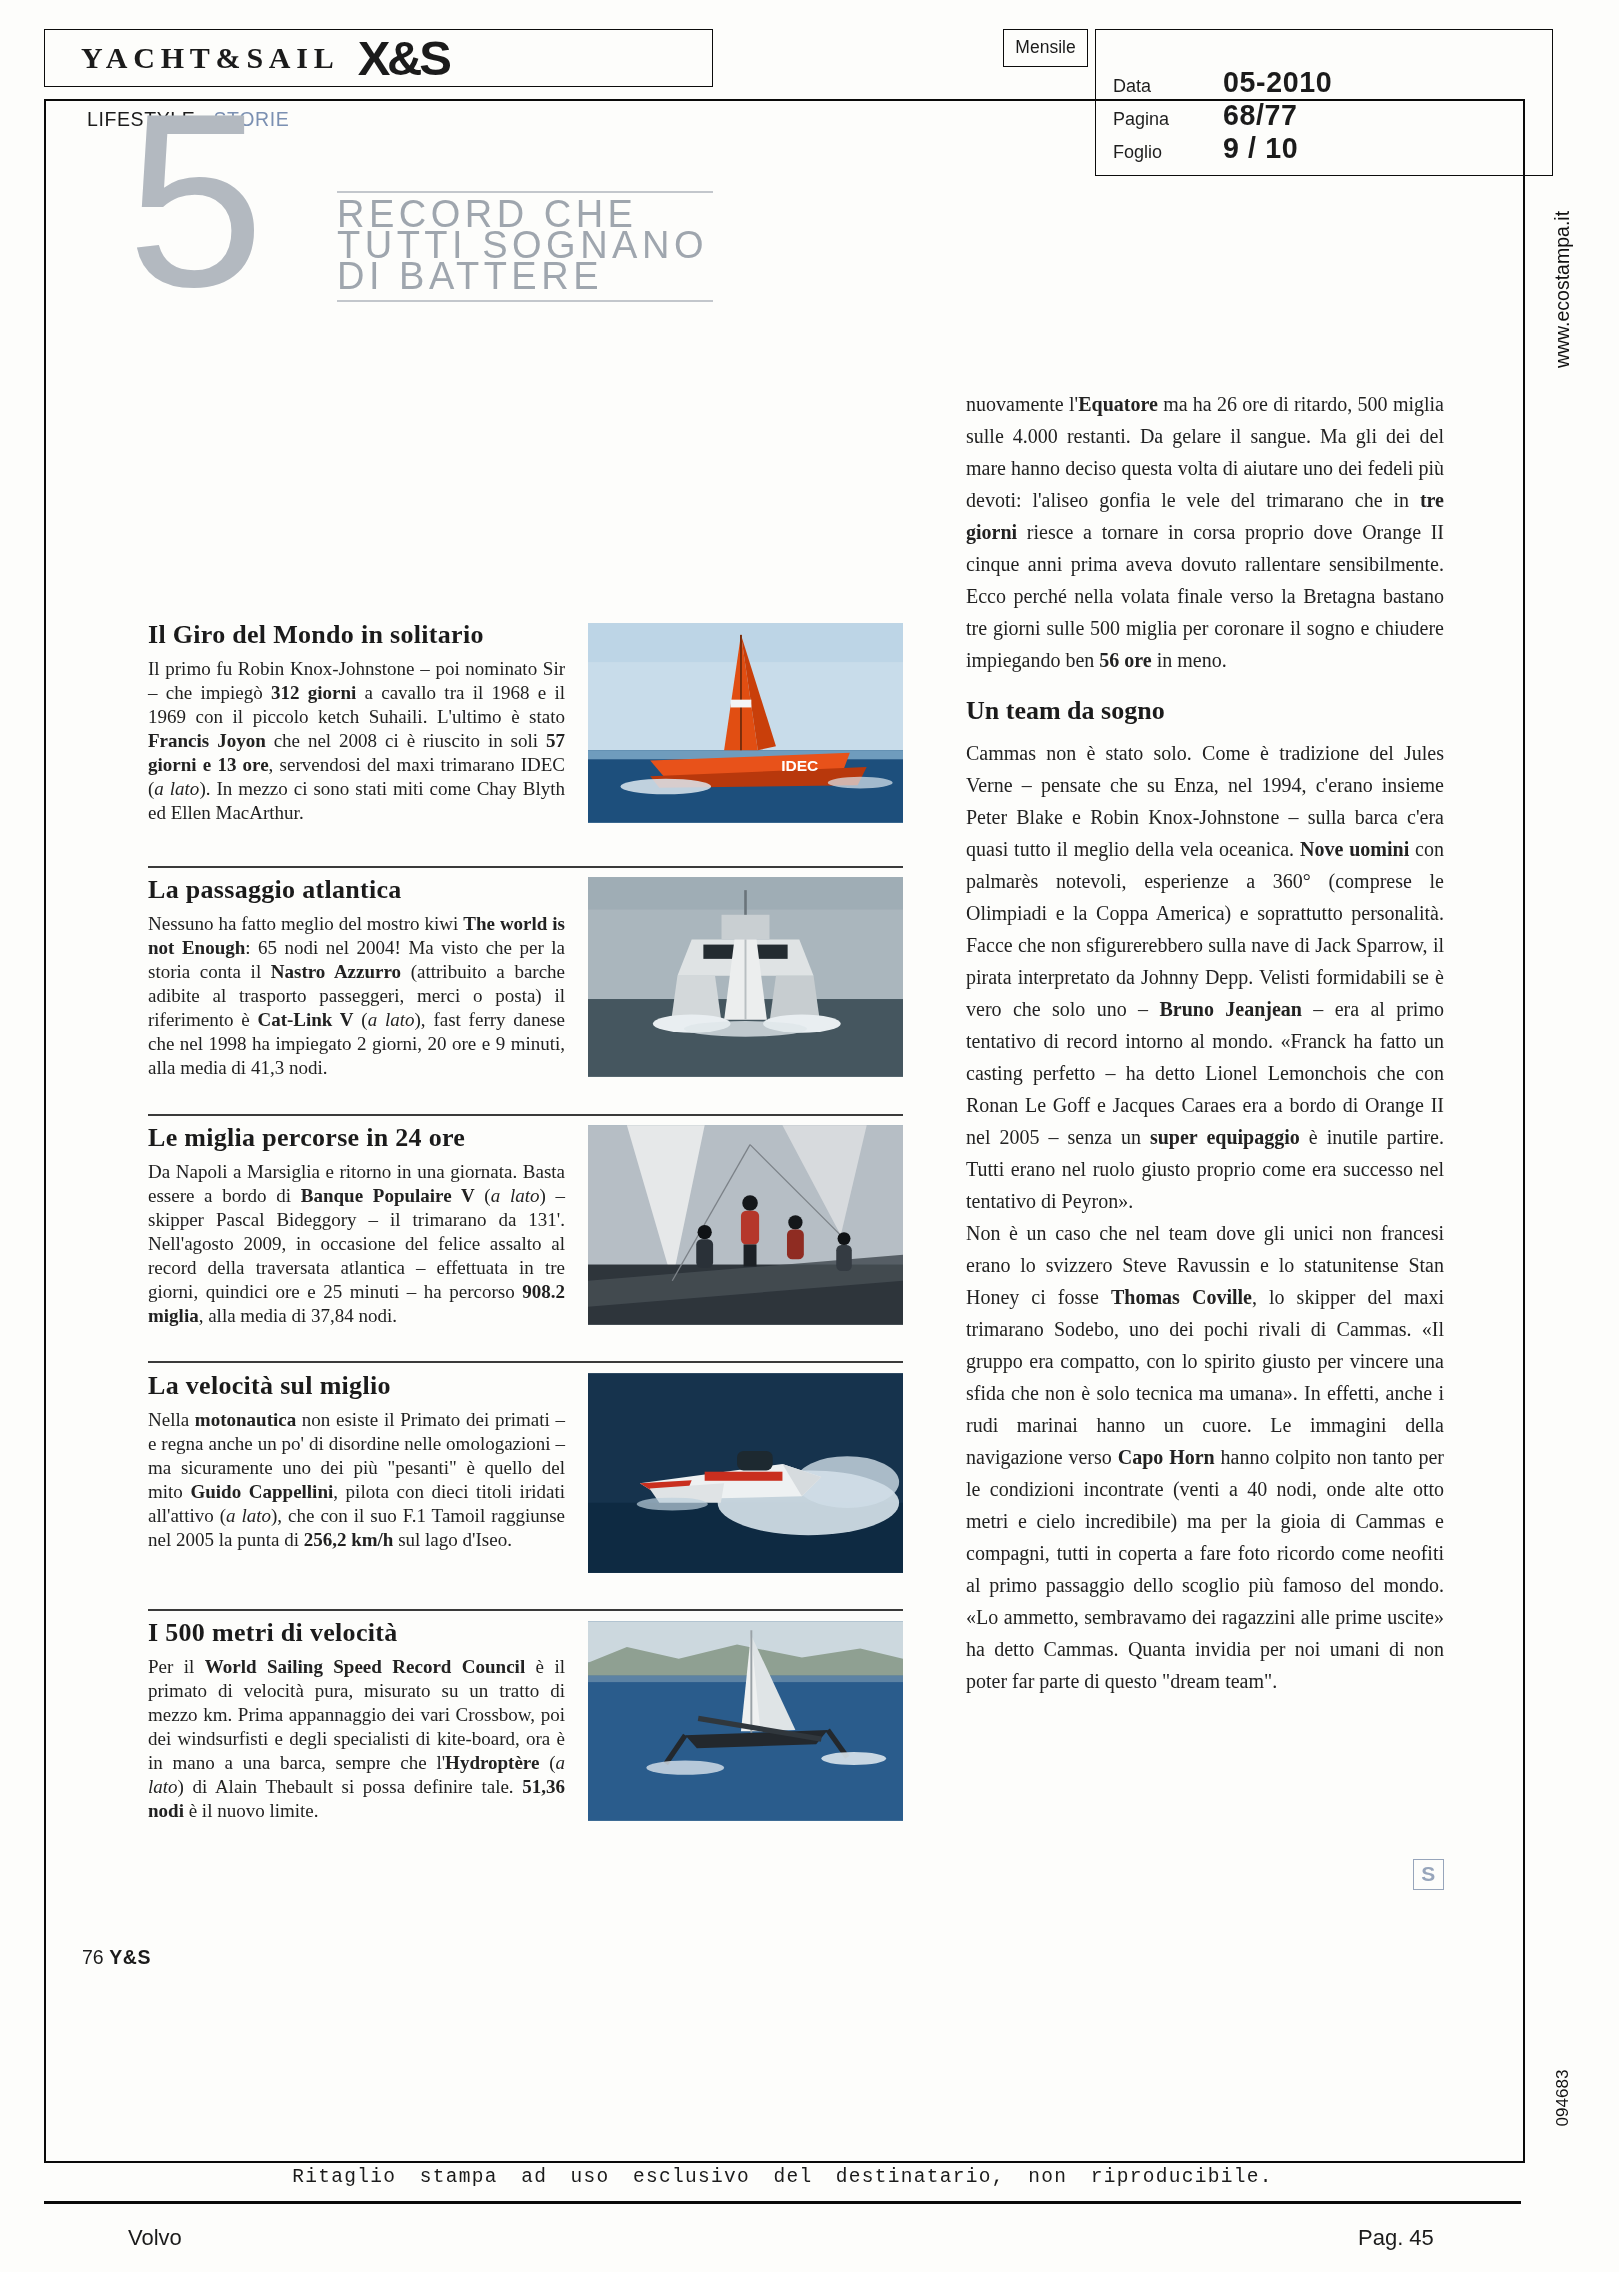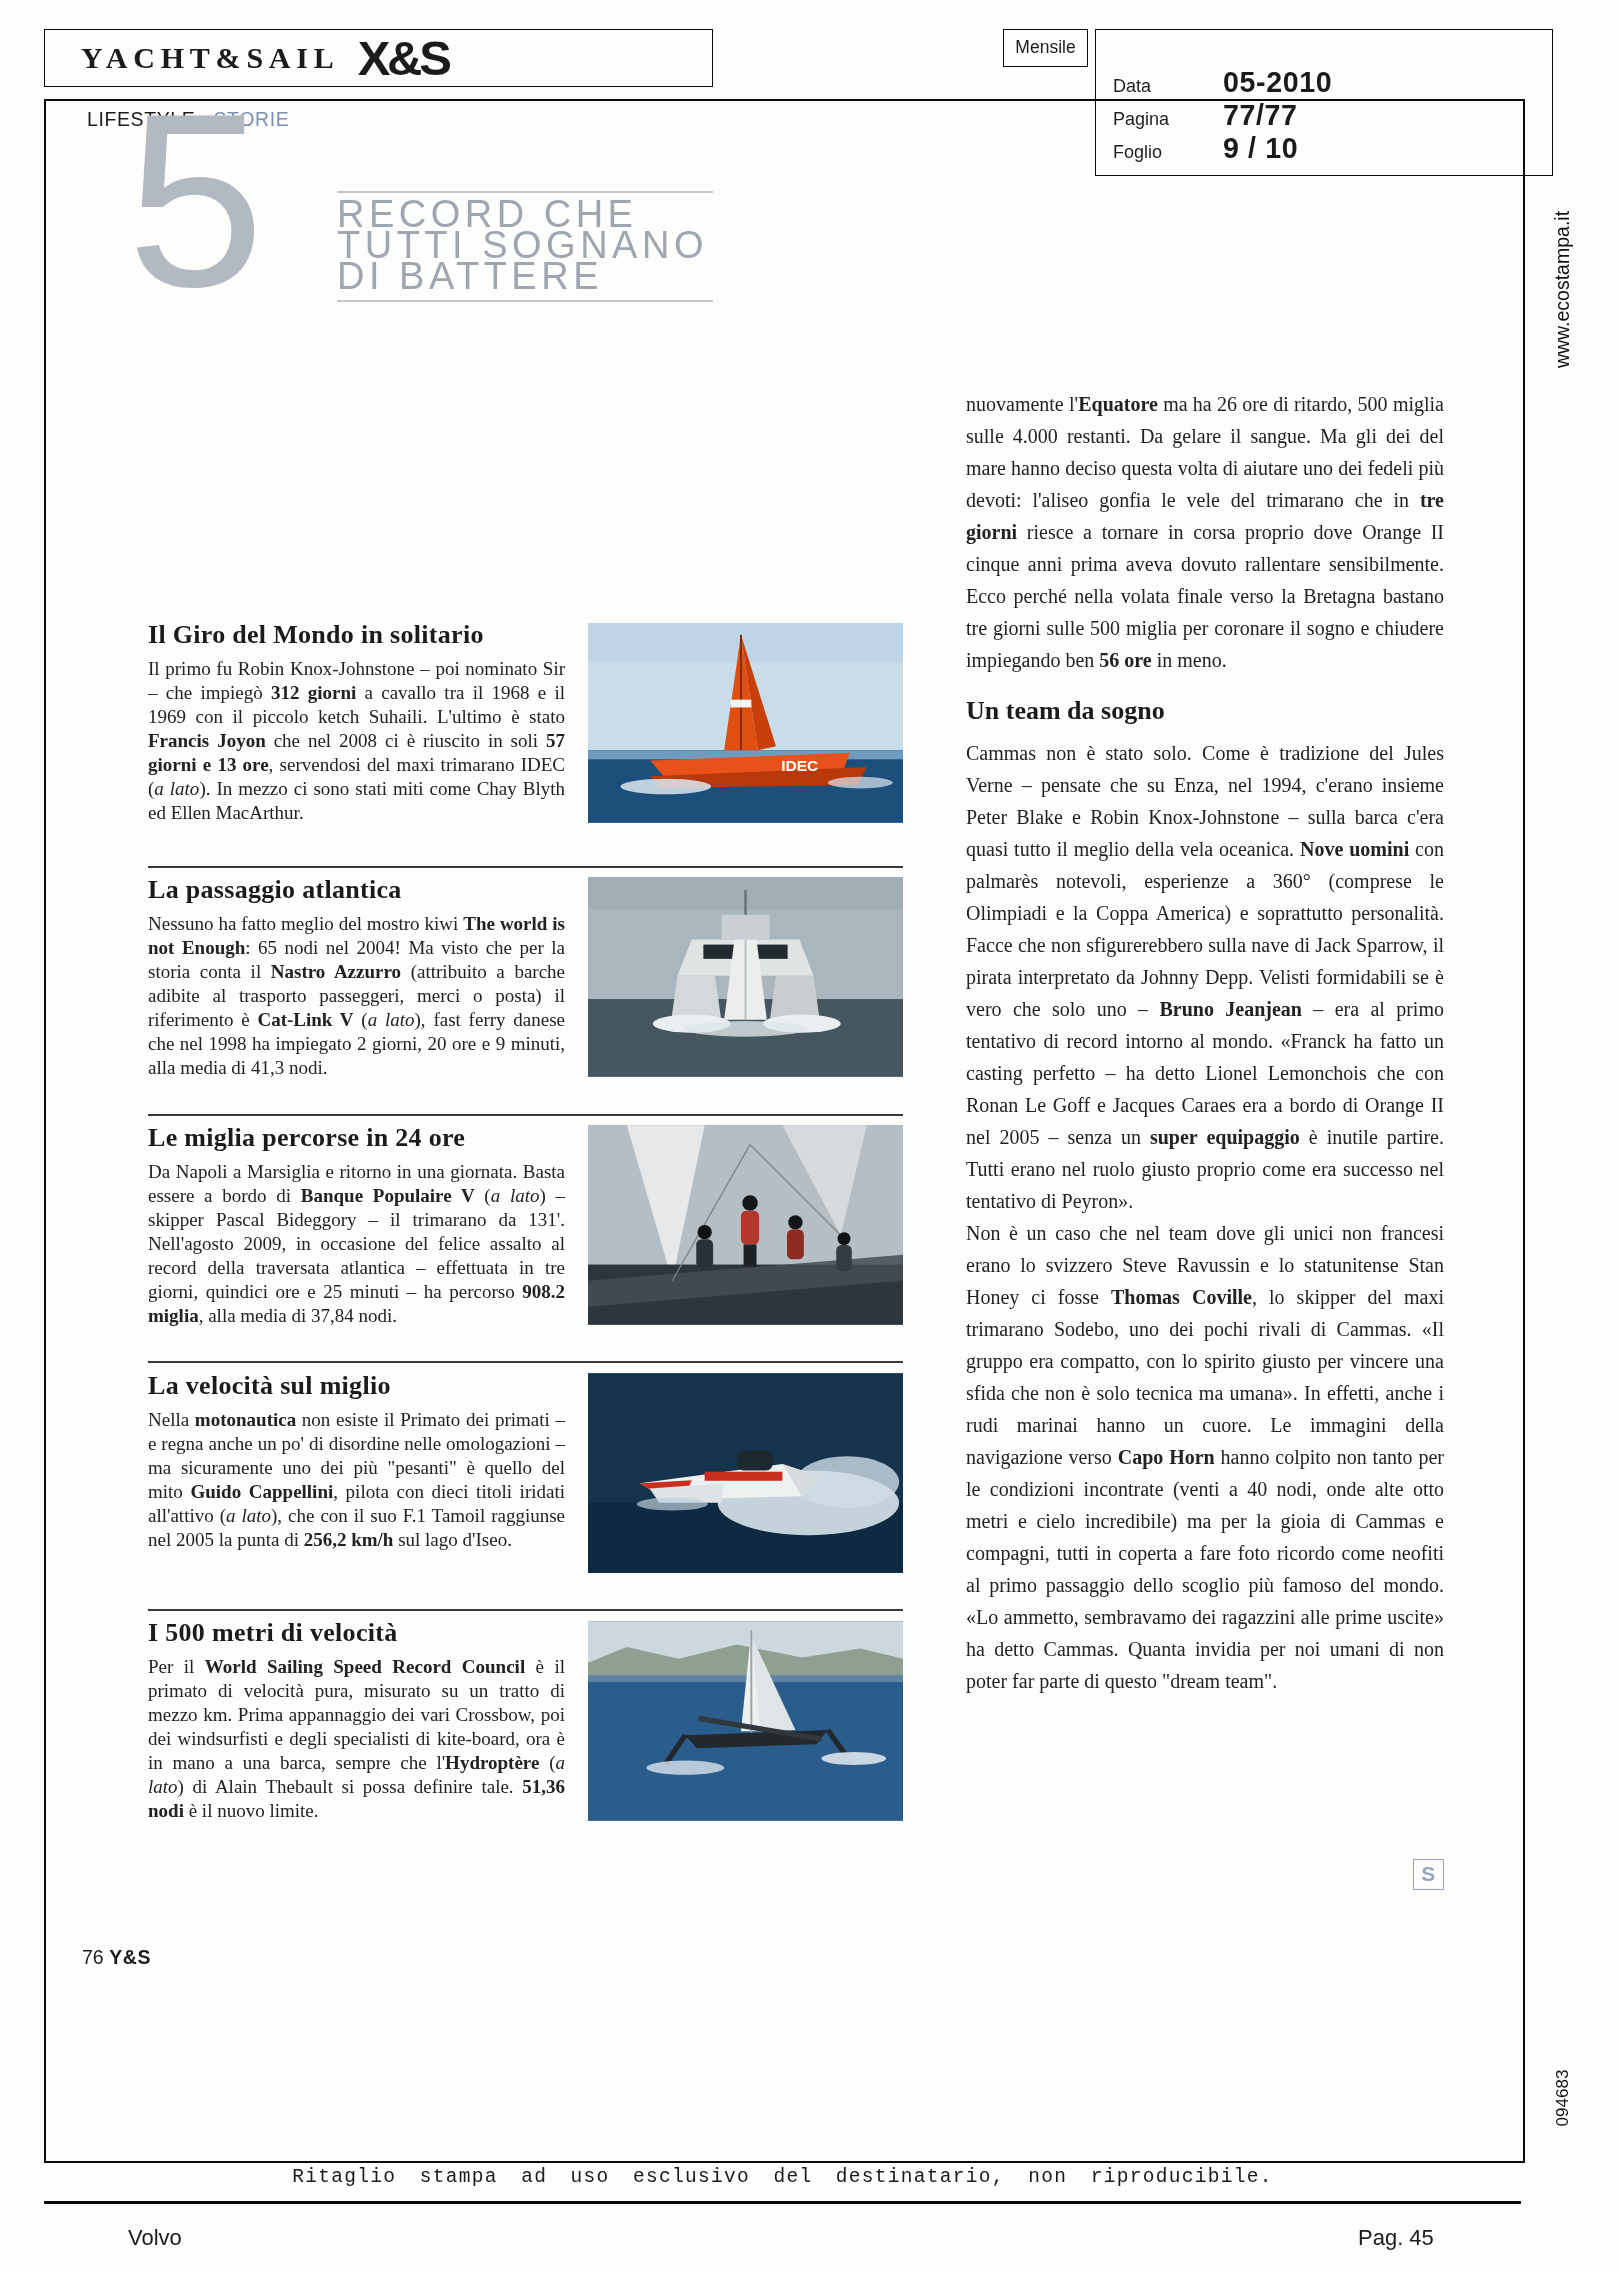--- a/index.html
+++ b/index.html
@@ -72,21 +72,21 @@
     <span>Mensile</span>
   </div>
 
   <div class="abs data-box">
     <div class="meta-row">
       <span class="meta-label">Data</span>
       <span class="meta-value">05-2010</span>
     </div>
     <div class="meta-row">
       <span class="meta-label">Pagina</span>
-      <span class="meta-value">77/77</span>
+      <span class="meta-value">68/77</span>
     </div>
     <div class="meta-row">
       <span class="meta-label">Foglio</span>
       <span class="meta-value">9 / 10</span>
     </div>
   </div>
 
   <div class="abs edge-site">www.ecostampa.it</div>
   <div class="abs edge-code">094683</div>
 

